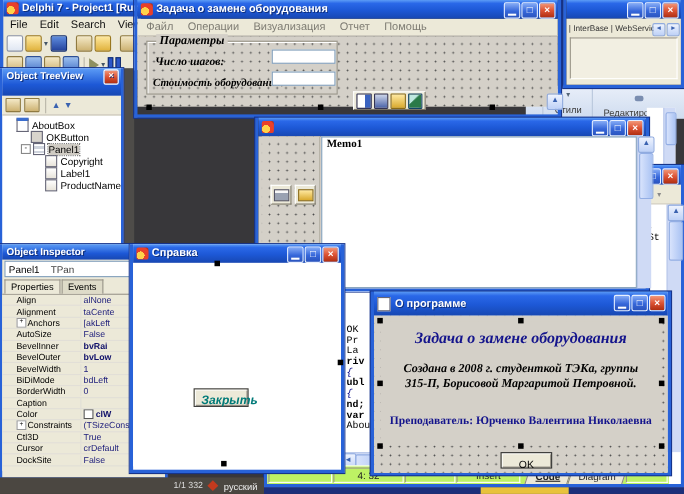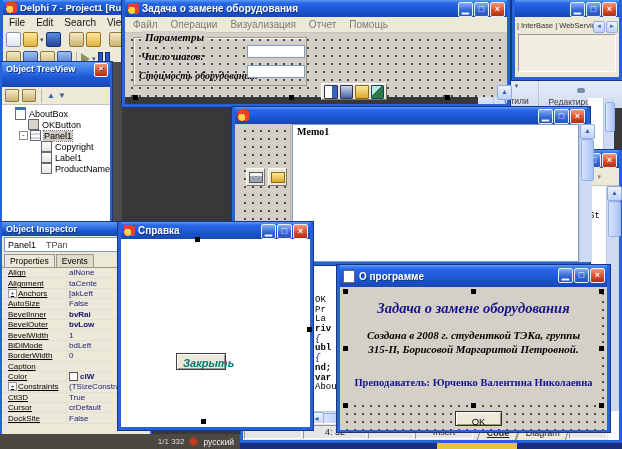--- a/index.html
+++ b/index.html
@@ -63,34 +63,34 @@
   .texp{width:7px;height:7px;border:1px solid #888;background:#fff;font-size:7px;line-height:5px;
         text-align:center;margin-right:2px;flex:0 0 auto;}
   .texp:empty{border:none;background:transparent;}
   .ticon{width:9px;height:9px;border:1px solid #667;background:#fff;margin-right:3px;flex:0 0 auto;}
   .ic-form .ticon{border-top:3px solid #3b6ed0;}
   .ic-button .ticon{background:#d8d4cc;}
   .ic-panel .ticon{background:repeating-linear-gradient(#fff 0 2px,#cfd4dd 2px 4px);}
   .ic-label .ticon{background:linear-gradient(#fff,#e8e4da);}
   .trow.selected .tlabel{background:#cfcbc3;outline:1px dotted #777;}
   .prow{display:flex;height:9.4px;font-size:8px;border-bottom:1px solid #e2dfd7;align-items:center;}
-  .pname{width:58px;padding-left:6px;color:#000;white-space:nowrap;overflow:hidden;
-         border-right:1px solid #e2dfd7;display:flex;align-items:center;flex:0 0 auto;text-decoration:underline;}
+  .pname{width:58px;padding-left:13px;color:#000;white-space:nowrap;overflow:hidden;
+         border-right:1px solid #e2dfd7;display:flex;align-items:center;flex:0 0 auto;}
   .pfx{font-style:normal;font-size:6px;width:7px;height:7px;border:1px solid #999;background:#fff;
        line-height:6px;text-align:center;margin-right:1px;flex:0 0 auto;}
   .pfx:empty{display:none;}
   .pval{width:57px;padding-left:2px;color:#1b1b7a;white-space:nowrap;overflow:hidden;
         display:flex;align-items:center;position:relative;flex:0 0 auto;}
   .prow.bold .pval{font-weight:bold;color:#10106a;}
   .swatch{width:7px;height:7px;border:1px solid #555;margin-right:2px;flex:0 0 auto;}
   
   .codeline{font-family:"Liberation Mono",monospace;font-size:9px;height:9.7px;line-height:9.7px;color:#000;}
   .codeline.kw{font-weight:bold;}
   .codeline.cmt{color:#000080;font-style:italic;}
-  .statusrow{position:absolute;left:0;right:11px;bottom:0;height:16px;background:#e5e5e5;
+  .statusrow{position:absolute;left:0;right:11px;bottom:0;height:16px;background:#bef264;
              border-top:1px solid #fff;display:flex;font-size:9px;color:#222;align-items:stretch;}
   .sseg{border:1px solid;border-color:#9a968a #fff #fff #9a968a;margin:1px 0 1px 1px;
         display:flex;align-items:center;justify-content:center;}
   .ftabs{display:flex;align-items:flex-end;margin-left:6px;padding-top:2px;}
   .ftab{transform:skewX(-18deg);border:1px solid #8a8878;border-bottom:none;background:#ece9d8;
         padding:0 7px;height:13px;}
   .ftab span{display:inline-block;transform:skewX(18deg);font-size:9px;line-height:13px;}
   .ftab.active span{font-weight:bold;text-decoration:underline;}
   
   .menu-dis{display:flex;gap:13px;font-size:10px;color:#7d7b72;padding:1px 8px;background:#ece9d8;

